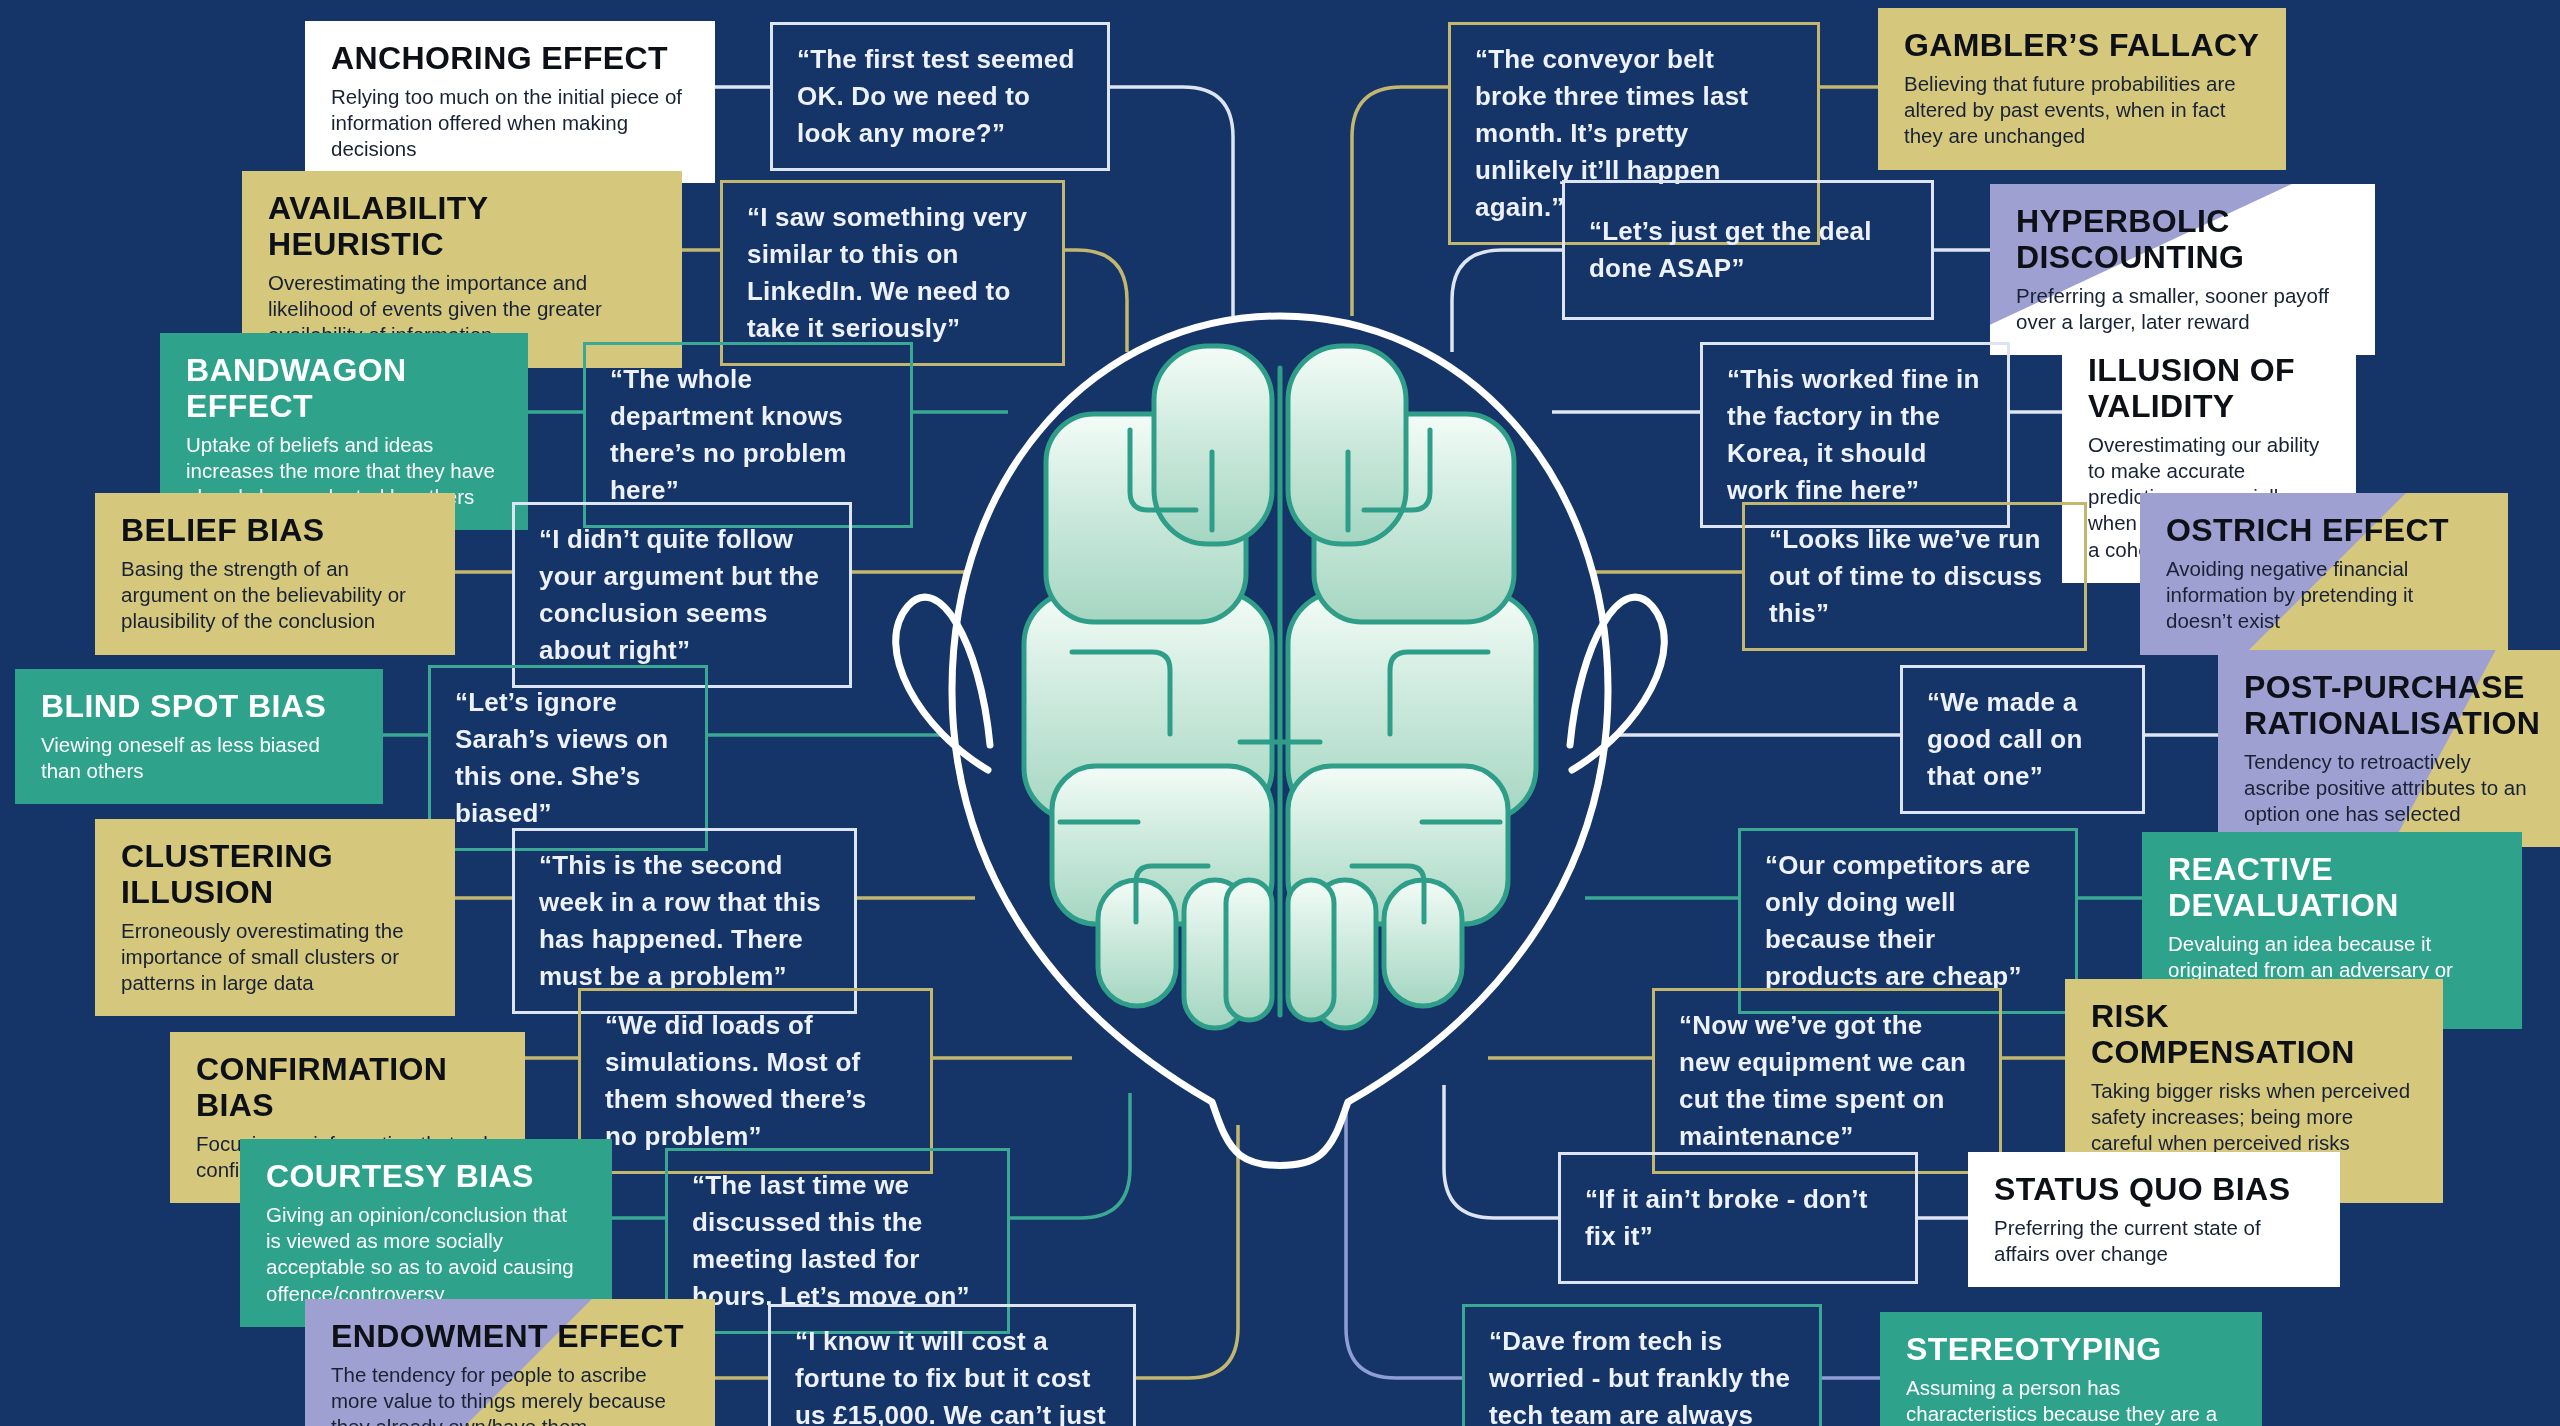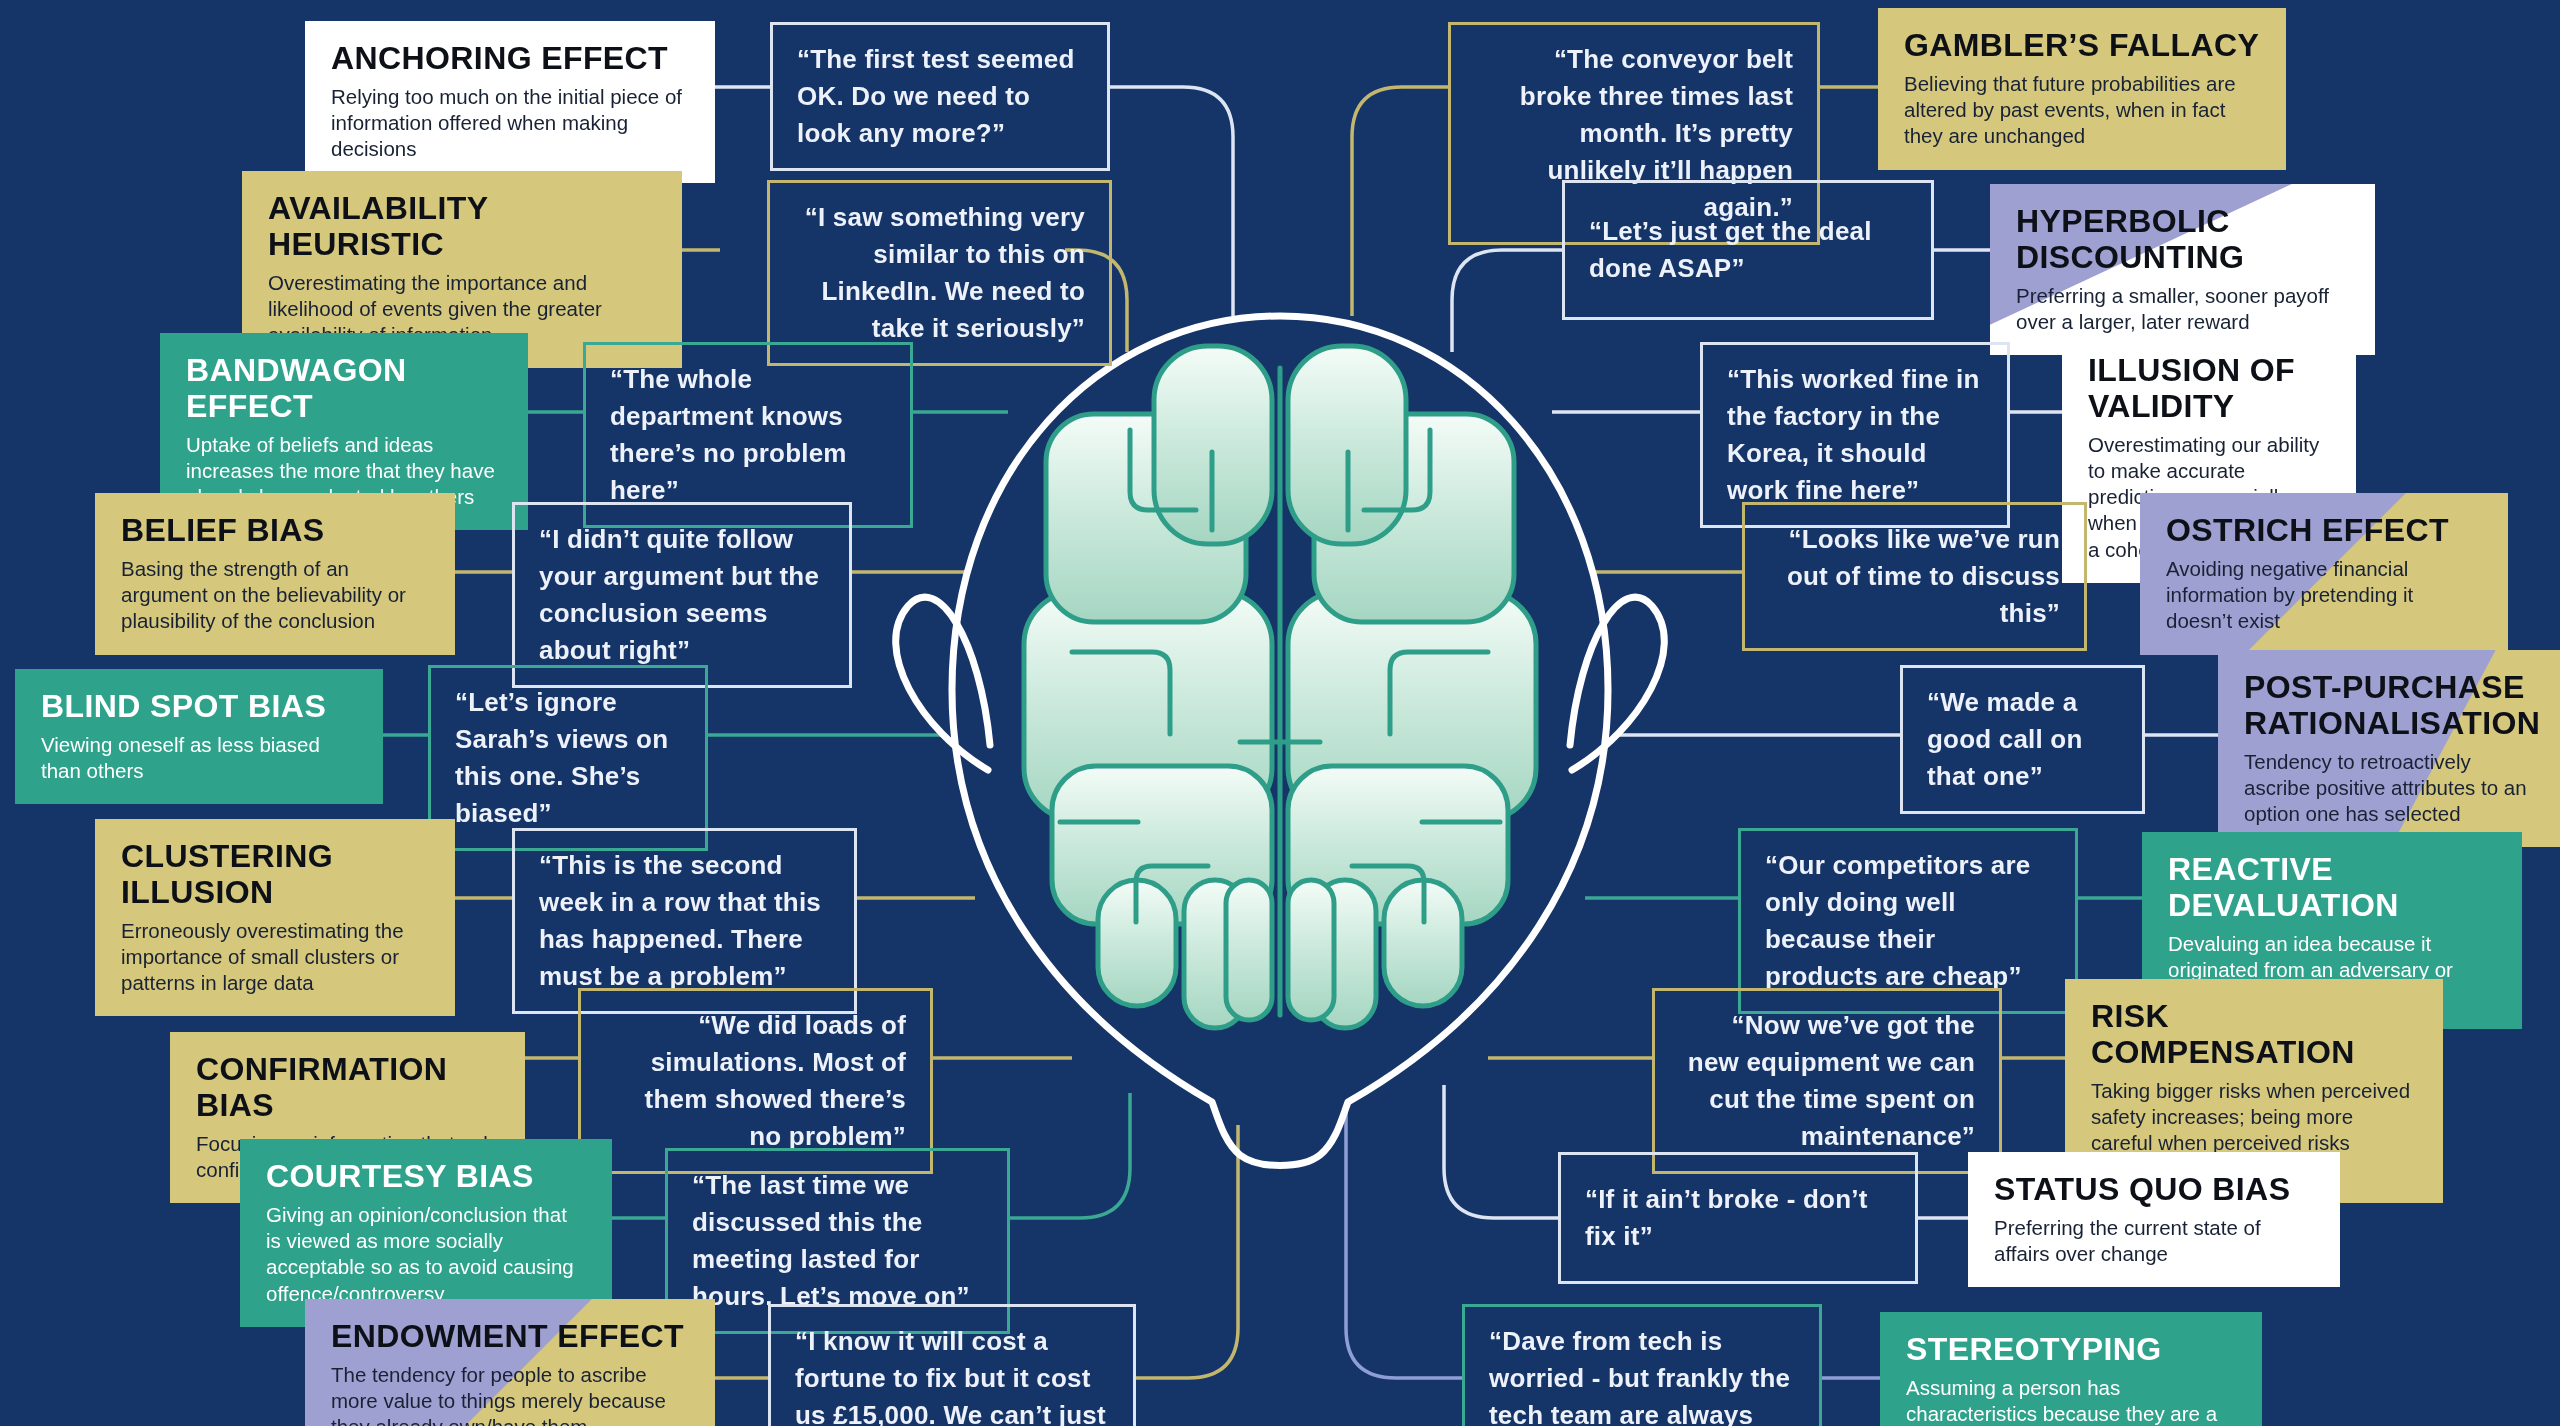--- a/index.html
+++ b/index.html
@@ -12,21 +12,21 @@
   .style-white{background:#ffffff;}
   .style-khaki{background:var(--khaki);}
   .style-teal{background:var(--teal);}
   .style-teal .card-title,.style-teal .card-desc{color:#ffffff;}
   .style-lavender-khaki{background:linear-gradient(135deg,var(--lavender) 0 50%,var(--khaki) 50.3% 100%);}
   .style-lavender-white{background:linear-gradient(155deg,var(--lavender) 0 40%,#ffffff 40.3% 100%);}
   .style-lavender-khaki-steep{background:linear-gradient(118deg,var(--lavender) 0 62%,var(--khaki) 62.3% 100%);}
   .quote-box{position:absolute;z-index:2;box-sizing:border-box;border:3px solid;display:flex;align-items:center;padding:16px 24px;background:transparent;}
   .quote-text{font-size:26px;line-height:1.42;font-weight:bold;color:#edf1fa;letter-spacing:.2px;}
   .qb-white{border-color:var(--line-white);}
-  .qb-khaki{border-color:var(--line-khaki);text-align:right;}
+  .qb-khaki{border-color:var(--line-khaki);}
   .qb-teal{border-color:var(--line-teal);}
   .conn{fill:none;stroke-width:3.5;}
   .conn-white{stroke:var(--line-white);}
   .conn-khaki{stroke:var(--line-khaki);}
   .conn-teal{stroke:var(--line-teal);}
   .conn-periwinkle{stroke:var(--line-periwinkle);}
   .head-line{fill:none;stroke:#ffffff;stroke-width:7;stroke-linecap:round;stroke-linejoin:round;}
   .brain-part{fill:url(#brainGrad);stroke:var(--brain-stroke);stroke-width:5;}
   .gyri{fill:none;stroke:var(--brain-stroke);stroke-width:5;stroke-linecap:round;}
 </style>
@@ -103,21 +103,21 @@
         <div class="card-title">ANCHORING EFFECT</div>
         <div class="card-desc">Relying too much on the initial piece of information offered when making decisions</div>
       </div>
       <div class="quote-box qb-white" style="left: 770px; top: 22px; width: 340px; min-height: 130px;">
         <div class="quote-text">“The first test seemed OK. Do we need to look any more?”</div>
       </div>
       <div class="bias-card style-khaki" style="left: 242px; top: 171px; width: 440px; min-height: 158px;">
         <div class="card-title">AVAILABILITY HEURISTIC</div>
         <div class="card-desc">Overestimating the importance and likelihood of events given the greater availability of information</div>
       </div>
-      <div class="quote-box qb-khaki" style="left: 720px; top: 180px; width: 345px; min-height: 140px; margin-left: 47px;">
+      <div class="quote-box qb-khaki" style="left: 720px; top: 180px; width: 345px; min-height: 140px;">
         <div class="quote-text">“I saw something very similar to this on LinkedIn. We need to take it seriously”</div>
       </div>
       <div class="bias-card style-teal" style="left: 160px; top: 333px; width: 368px; min-height: 158px;">
         <div class="card-title">BANDWAGON EFFECT</div>
         <div class="card-desc">Uptake of beliefs and ideas increases the more that they have already been adopted by others</div>
       </div>
       <div class="quote-box qb-teal" style="left: 583px; top: 342px; width: 330px; min-height: 140px;">
         <div class="quote-text">“The whole department knows there’s no problem here”</div>
       </div>
       <div class="bias-card style-khaki" style="left: 95px; top: 493px; width: 360px; min-height: 158px;">

